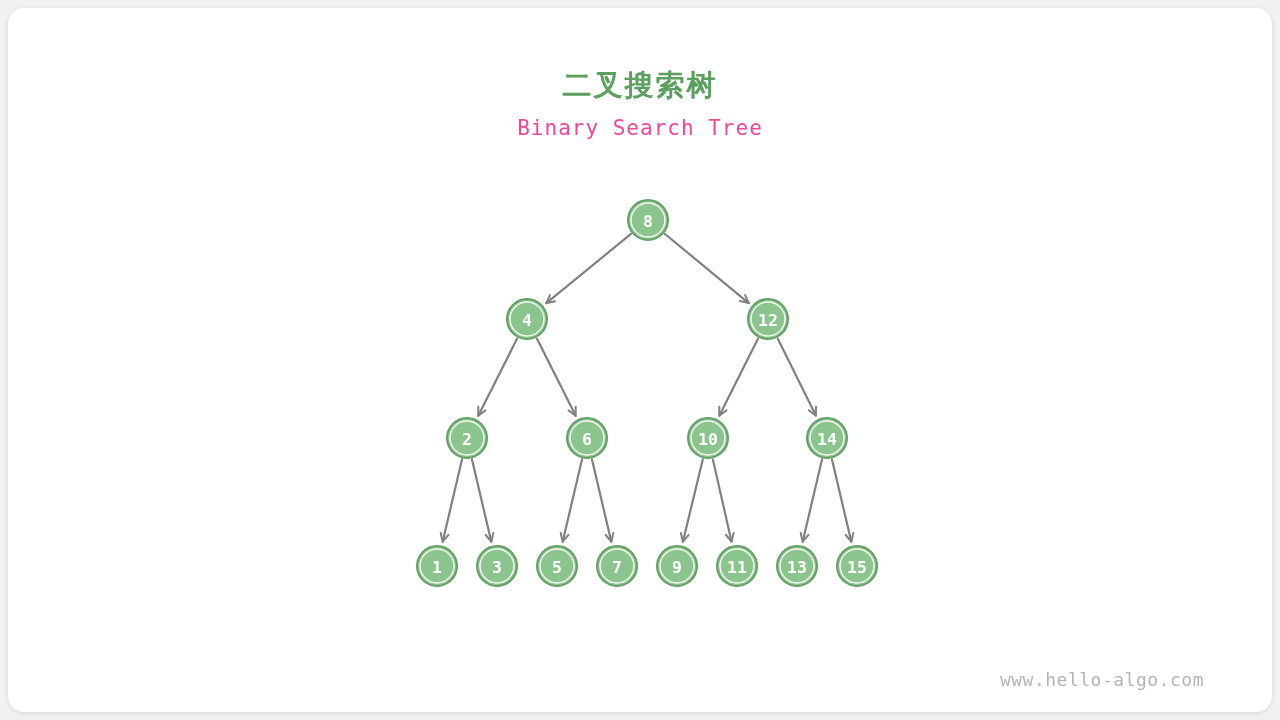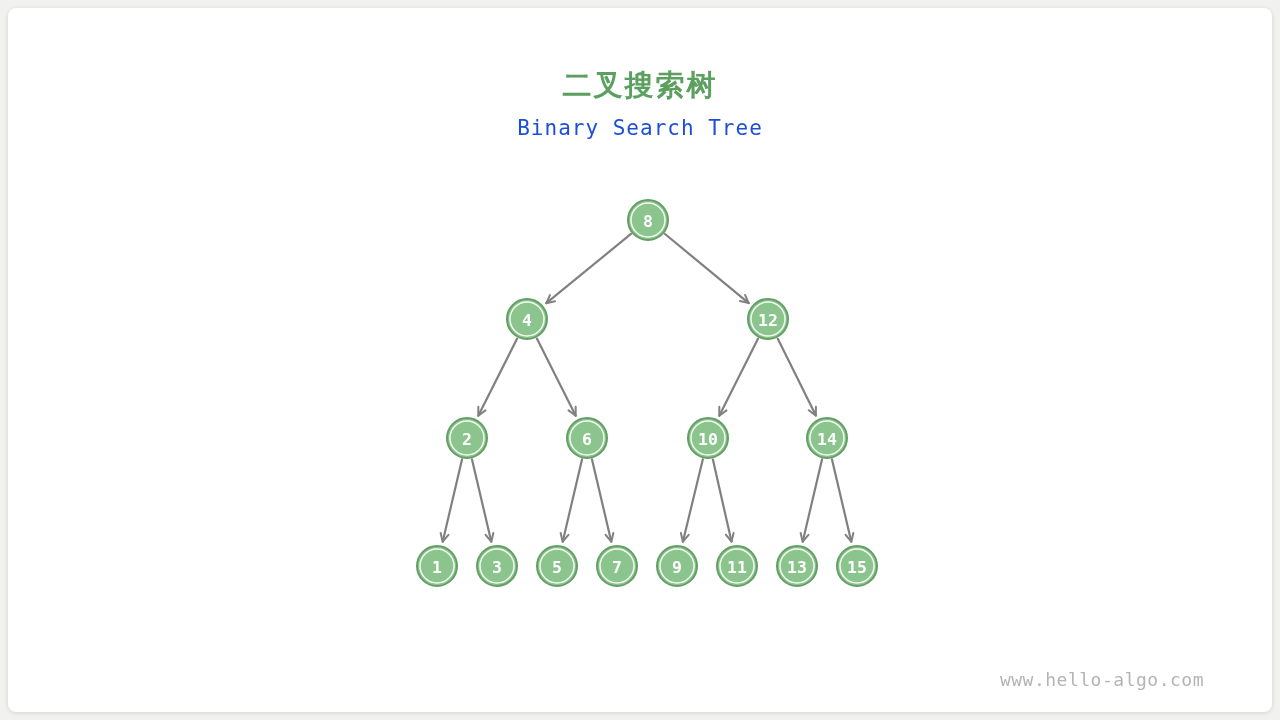--- a/index.html
+++ b/index.html
@@ -9,21 +9,21 @@
     overflow: hidden;
   }
   .page {
     position: relative;
     width: 1280px;
     height: 720px;
   }
   .card {
     position: absolute;
     inset: 8px;
-    border-radius: 8px;
+    border-radius: 16px;
     box-shadow: 0 1px 5px rgba(0,0,0,0.12);
   }
   .title-zh {
     position: absolute;
     top: 58px;
     left: 0;
     width: 100%;
     text-align: center;
     font-size: 29px;
     font-weight: bold;
@@ -55,21 +55,21 @@
     font-family: "DejaVu Sans Mono", monospace;
     letter-spacing: 0.5px;
   }
 </style>
 </head>
 <body>
 
 <div class="page" style="background: rgb(241, 242, 240);">
   <div class="card" style="background: rgb(255, 255, 255);">
     <div class="title-zh" style="color: rgb(91, 160, 95);">二叉搜索树</div>
-    <div class="title-en" style="color: #1d4ed8;">Binary Search Tree</div>
+    <div class="title-en" style="color: #ec4899;">Binary Search Tree</div>
     <svg id="tree-svg" viewBox="0 0 1280 720">
         <defs>
           <marker id="arrow" viewBox="0 0 14 14" markerWidth="14" markerHeight="14" refX="11" refY="7" orient="auto" markerUnits="userSpaceOnUse">
             <path d="M3,3 L11,7 L3,11" fill="none" stroke="#808080" stroke-width="2" stroke-linecap="round" stroke-linejoin="round"></path>
           </marker>
         </defs>
         <line x1="623.0" y1="225.9" x2="538.3" y2="295.2" stroke="#808080" stroke-width="2.2" stroke-linecap="round" marker-end="url(#arrow)"></line>
         <line x1="657.0" y1="226.0" x2="740.7" y2="295.1" stroke="#808080" stroke-width="2.2" stroke-linecap="round" marker-end="url(#arrow)"></line>
         <line x1="509.1" y1="330.6" x2="470.3" y2="407.7" stroke="#808080" stroke-width="2.2" stroke-linecap="round" marker-end="url(#arrow)"></line>
         <line x1="528.9" y1="330.6" x2="567.7" y2="407.7" stroke="#808080" stroke-width="2.2" stroke-linecap="round" marker-end="url(#arrow)"></line>

